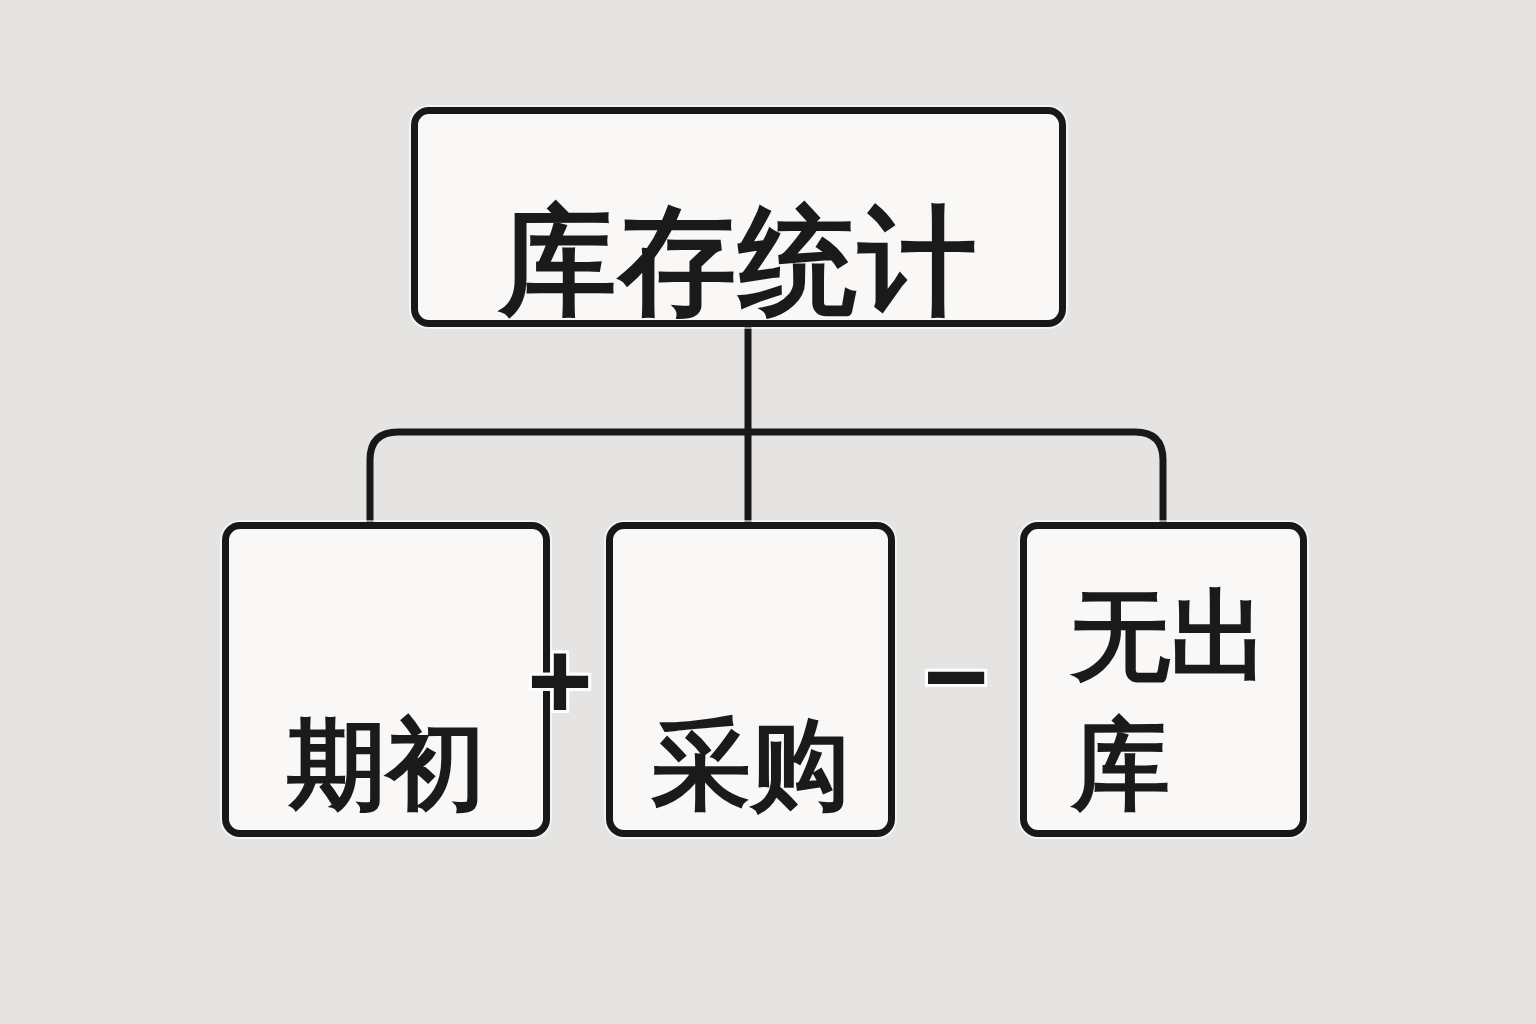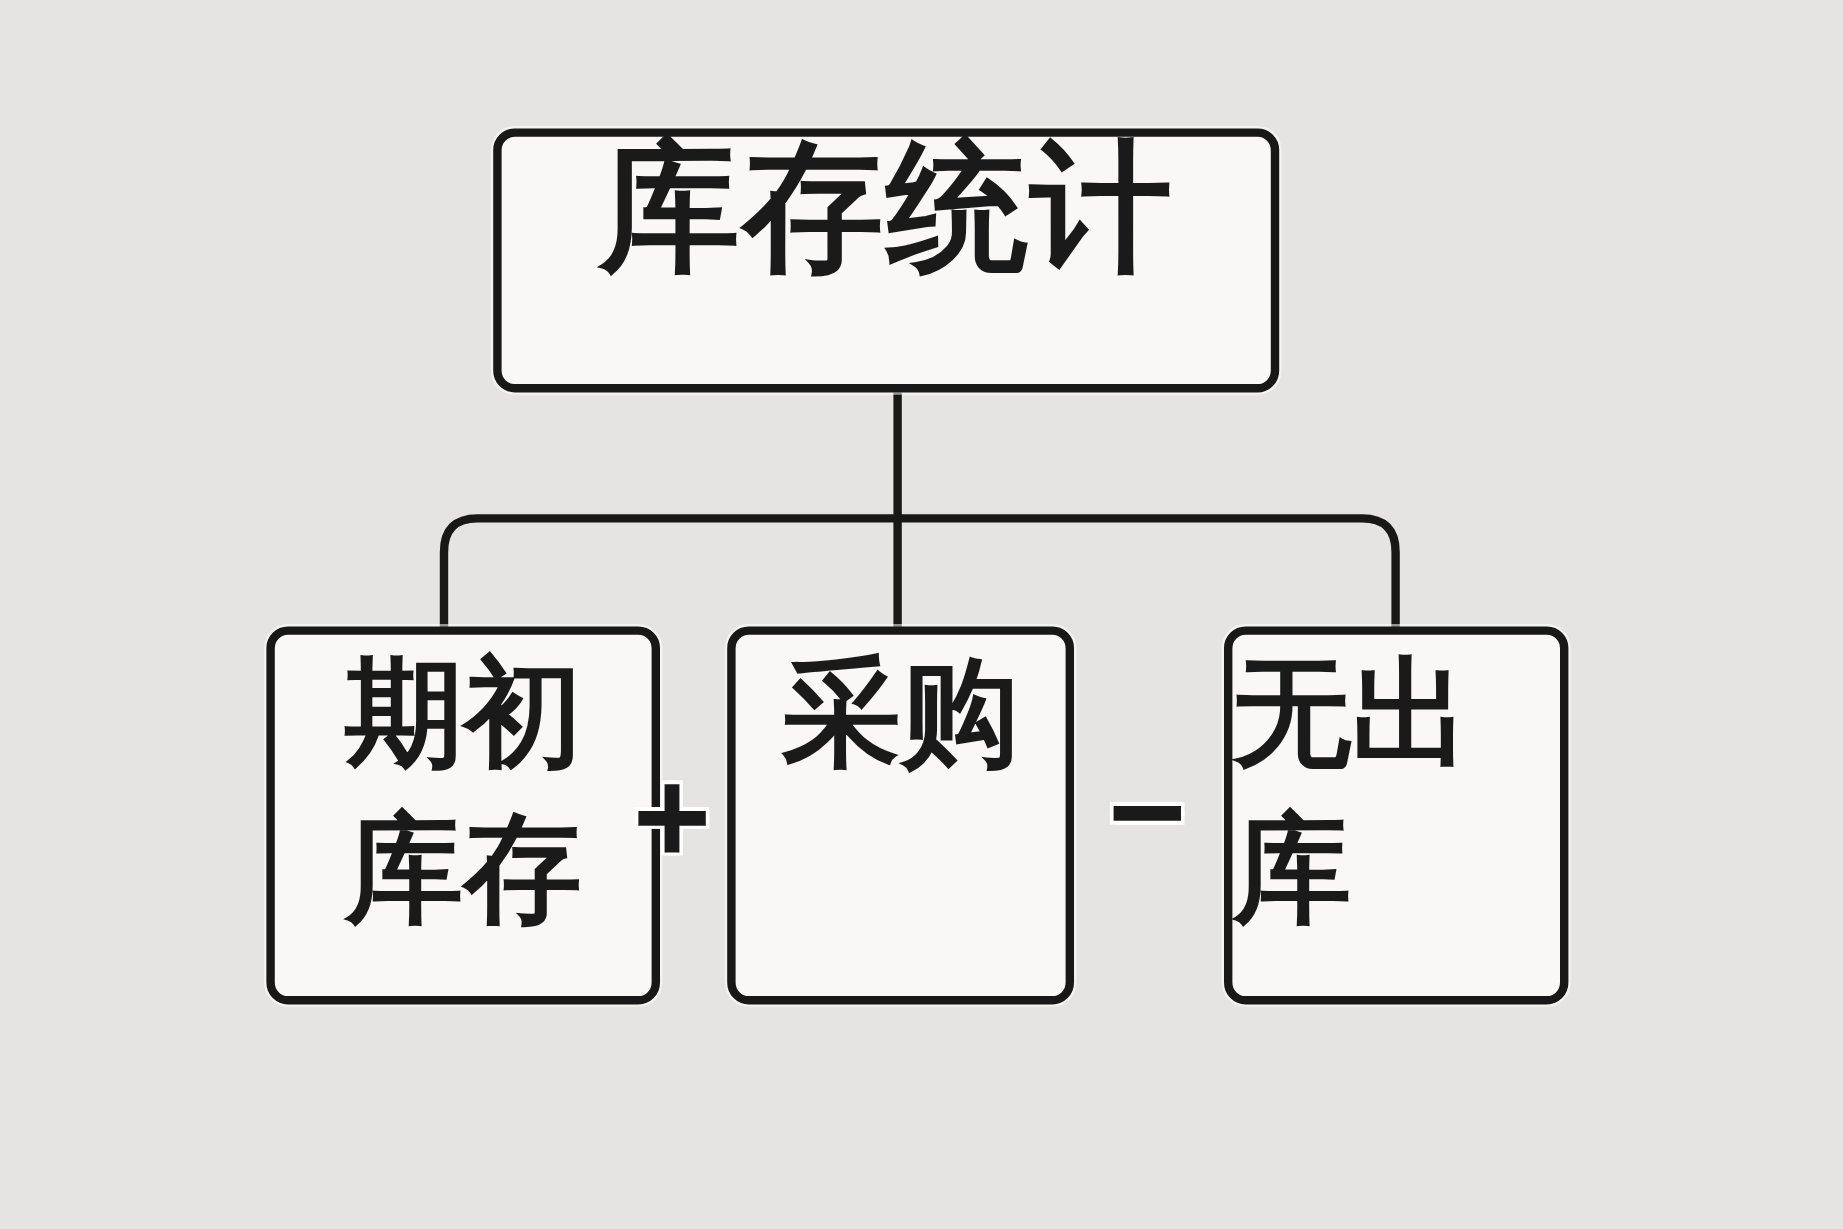--- a/index.html
+++ b/index.html
@@ -30,21 +30,21 @@
     stroke-linecap: butt;
   }
   .box {
     position: absolute;
     background: var(--box-fill);
     border: 7px solid var(--line);
     border-radius: 18px;
     display: flex;
     flex-direction: column;
     align-items: center;
-    justify-content: flex-start;
+    justify-content: flex-end;
     color: var(--text);
     box-shadow: 0 0 0 2px rgba(255,255,255,0.55);
   }
   .top-box {
     left: 411px; top: 107px;
     width: 655px; height: 220px;
   }
   .top-box .label-line {
     font-size: 118px;
     font-weight: 900;
@@ -58,21 +58,21 @@
   }
   .child-box .label-line {
     display: block;
     font-size: 99px;
     font-weight: 900;
     line-height: 1.31;
     white-space: nowrap;
   }
   .box-beginning { left: 222px; }
   .box-purchase  { left: 606px; width: 289px; }
-  .box-outbound  { left: 1020px; width: 287px; align-items: flex-start; }
+  .box-outbound  { left: 1020px; width: 287px; align-items: flex-start; padding-left: 44px; }
   .operator {
     position: absolute;
     width: 120px; height: 150px;
     display: flex;
     align-items: center;
     justify-content: center;
     font-size: 112px;
     font-weight: 900;
     color: var(--text);
     line-height: 1;
@@ -91,21 +91,20 @@
     <path d="M748 327 L748 524"></path>
     <path d="M370 524 L370 460 Q370 432 398 432 L1135 432 Q1163 432 1163 460 L1163 524"></path>
   </svg>
 
   <div class="box top-box">
     <span class="label-line">库存统计</span>
   </div>
 
   <div class="box child-box box-beginning">
     <span class="label-line">期初</span>
-    <span class="label-line">库存</span>
   </div>
 
   <div class="operator op-plus">+</div>
 
   <div class="box child-box box-purchase">
     <span class="label-line">采购</span>
   </div>
 
   <div class="operator op-minus">−</div>
 

